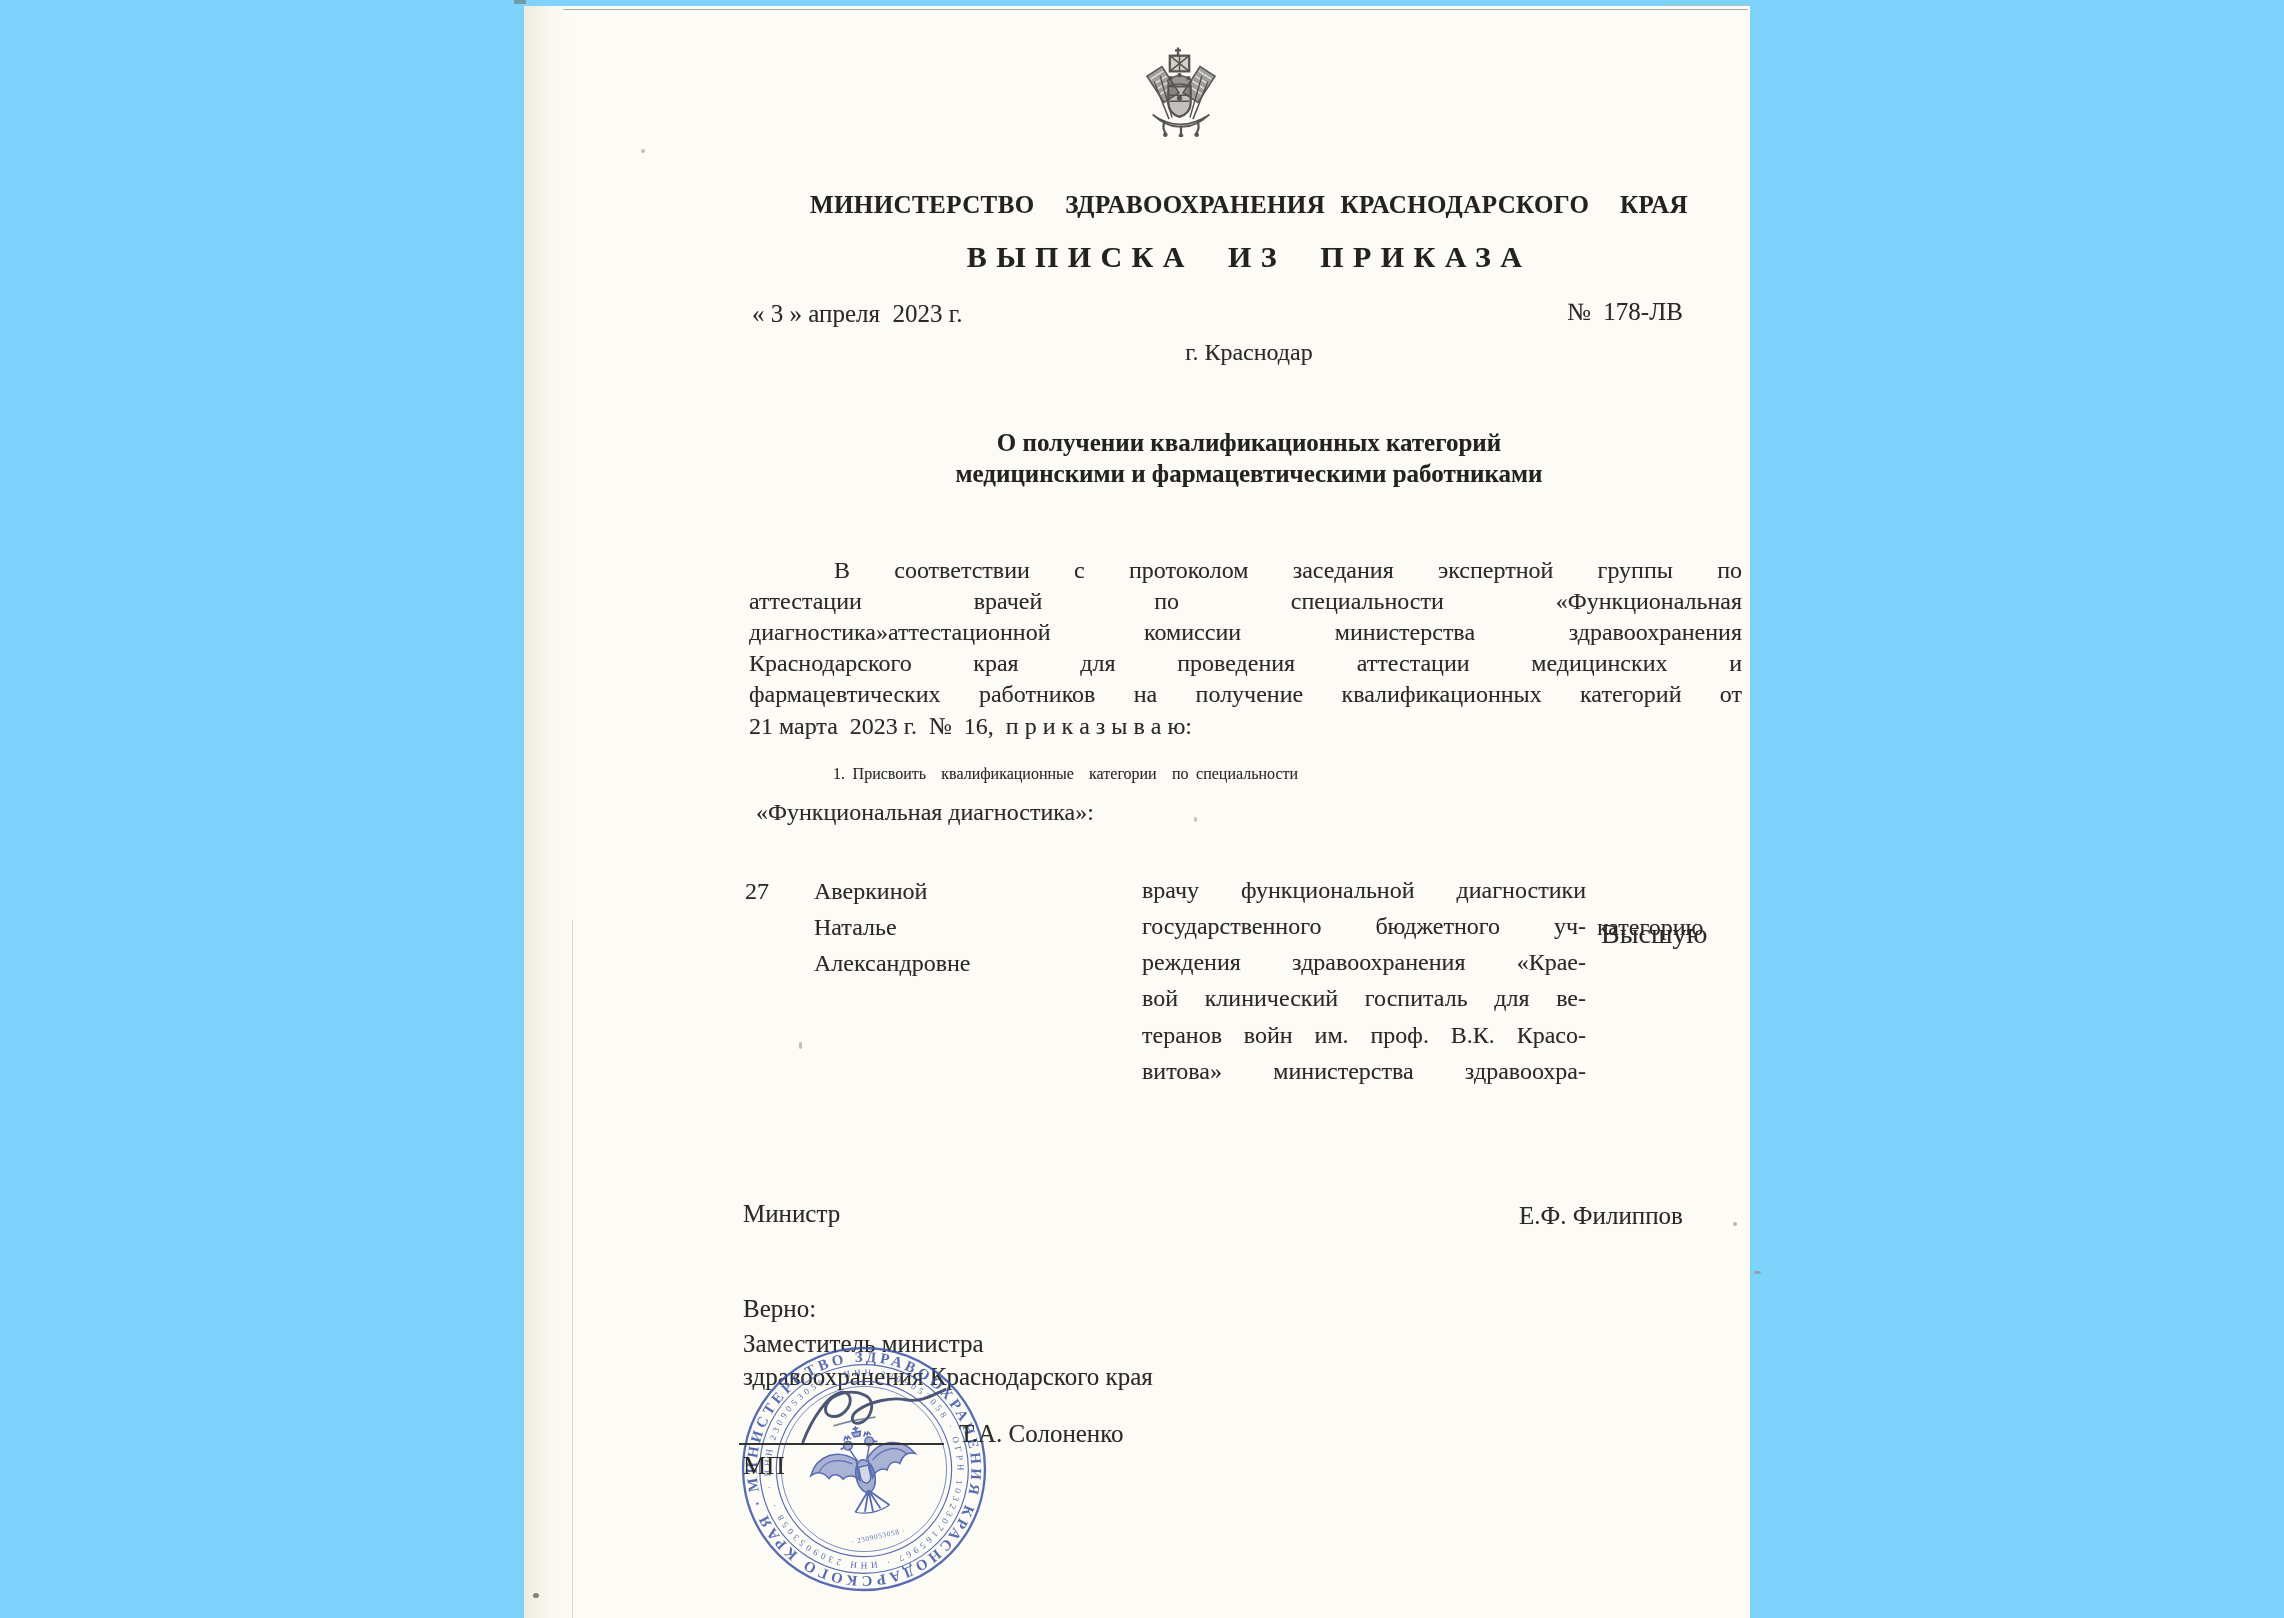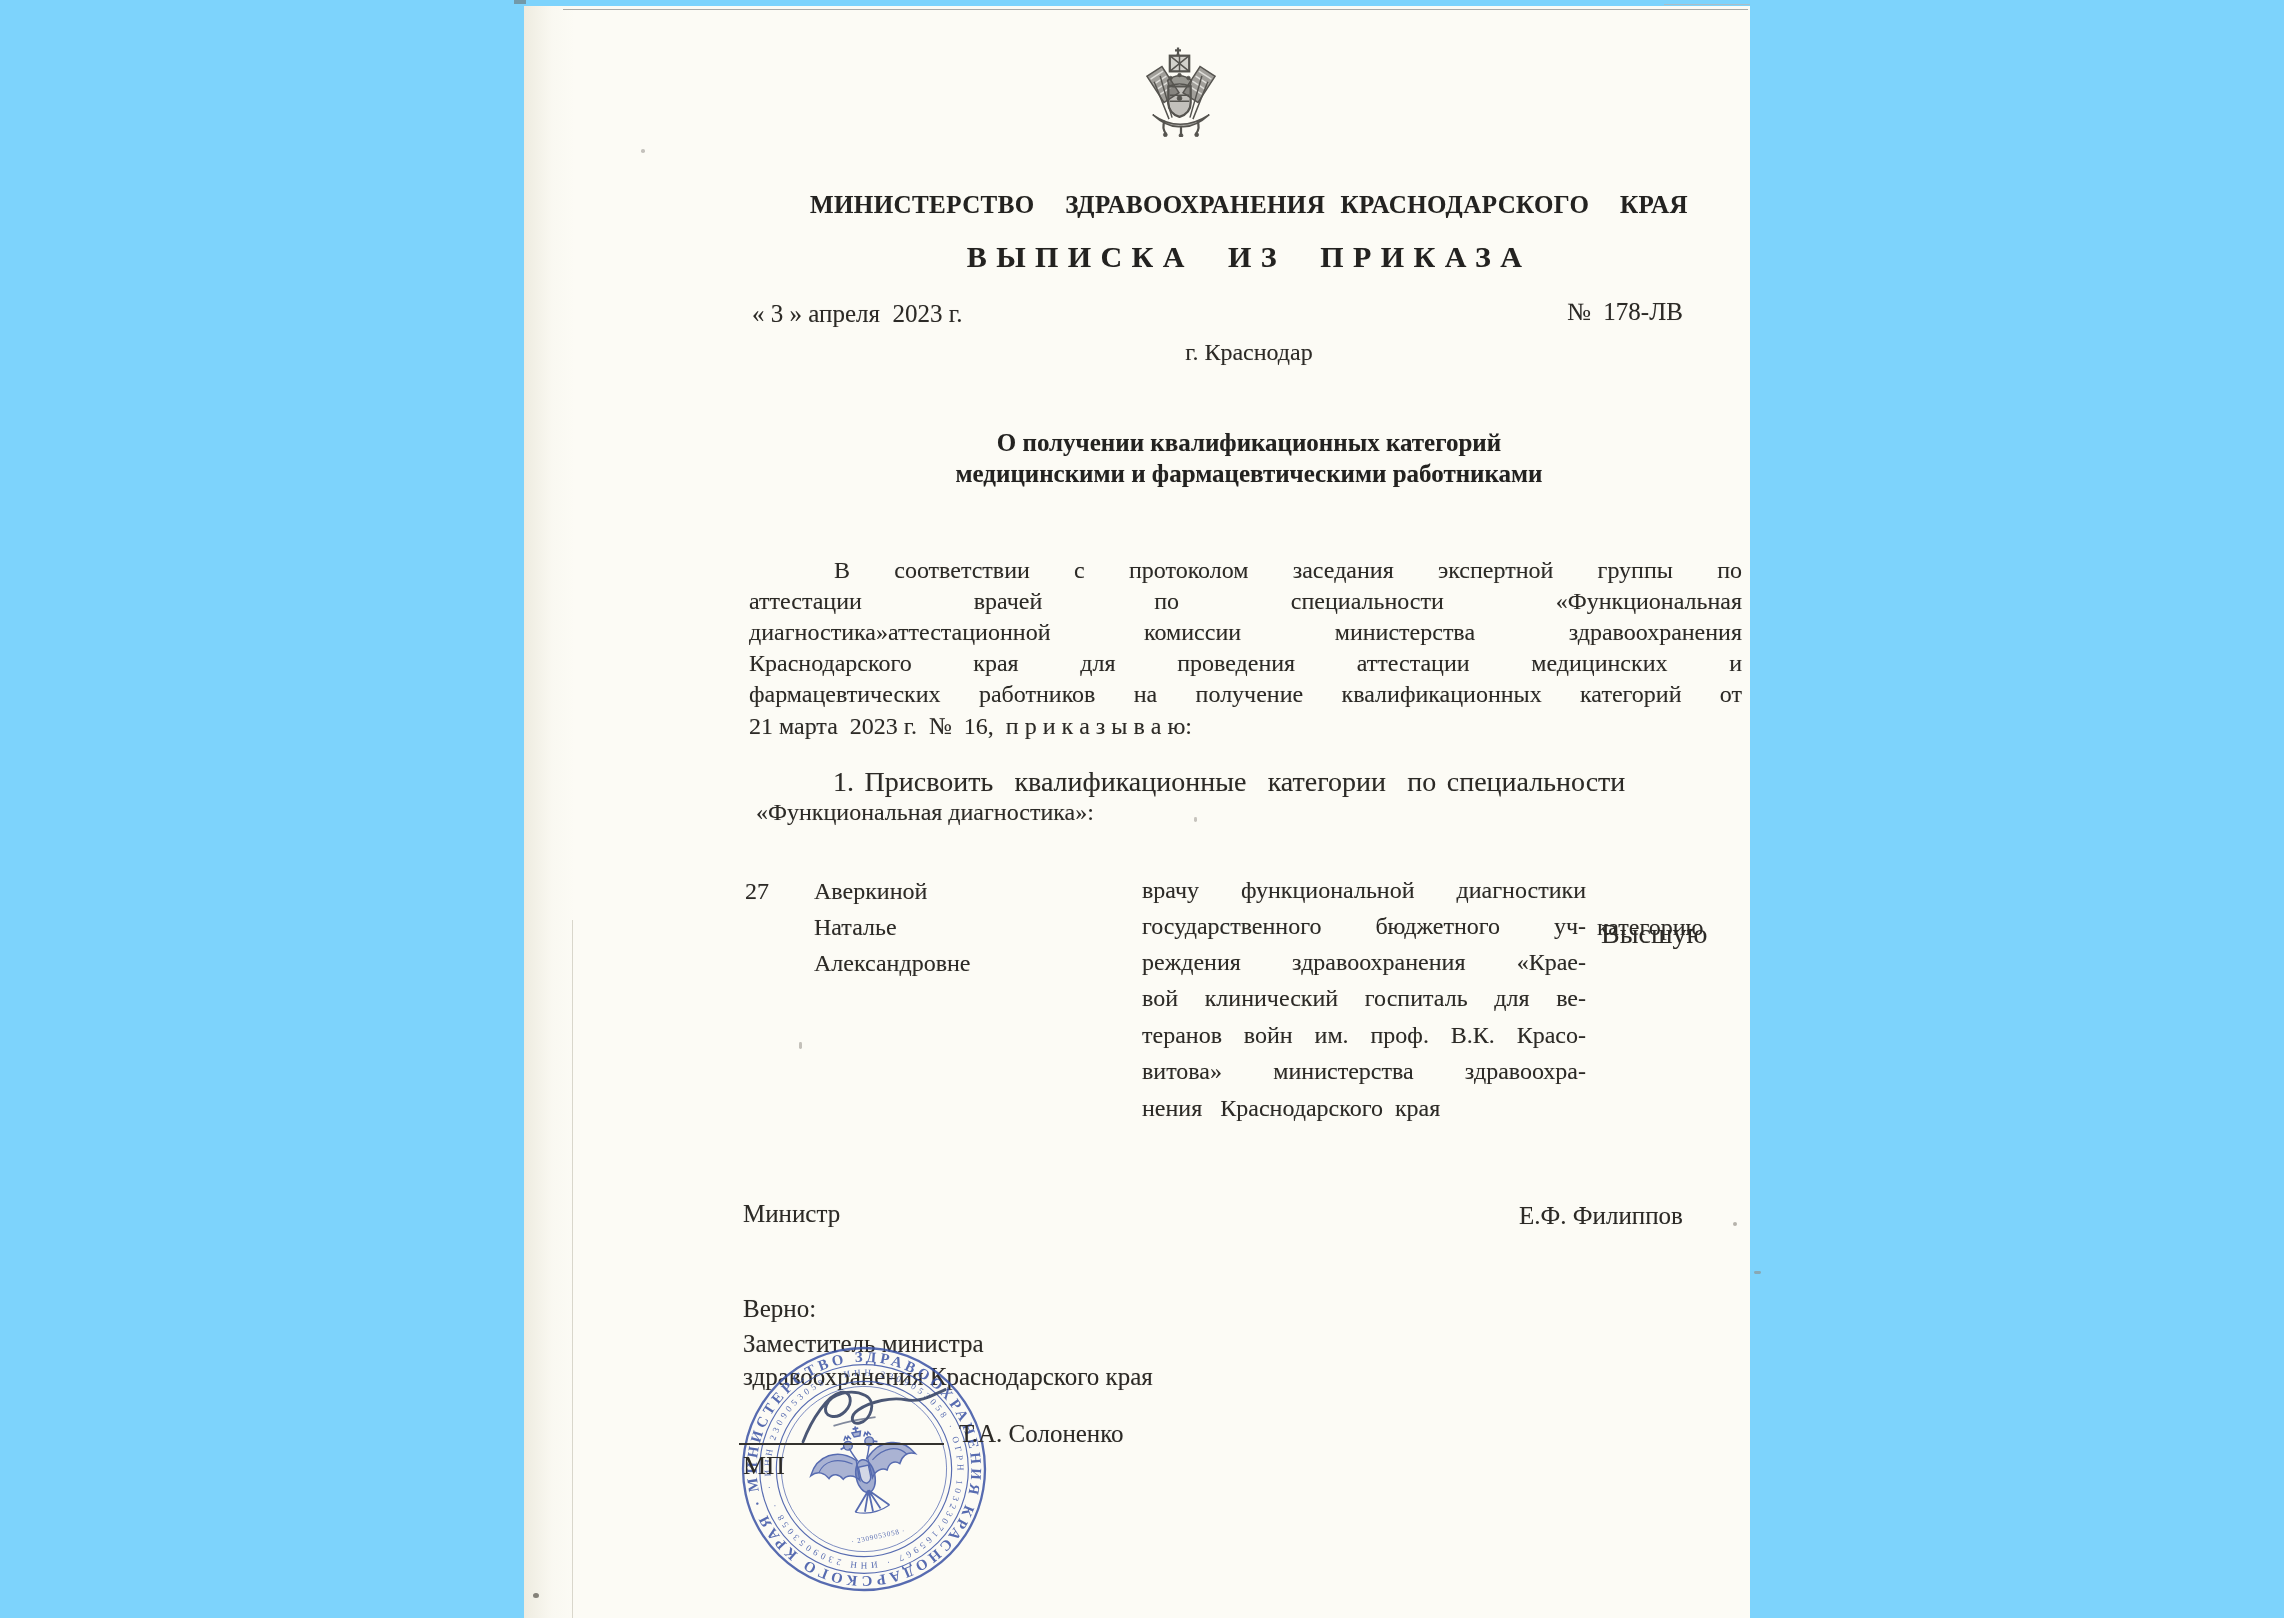--- a/index.html
+++ b/index.html
@@ -86,36 +86,35 @@
   <div class="abs t bold ctr" style="top:428px;font-size:25px;">О получении квалификационных категорий</div>
   <div class="abs t bold ctr" style="top:459px;font-size:25px;">медицинскими и фармацевтическими работниками</div>
 
   <div class="abs jline paraline" style="top:557px;padding-left:85px;width:908px;">В соответствии с протоколом заседания экспертной группы по</div>
   <div class="abs jline paraline" style="top:588px;">аттестации врачей по специальности «Функциональная</div>
   <div class="abs jline paraline" style="top:619px;">диагностика»аттестационной комиссии министерства здравоохранения</div>
   <div class="abs jline paraline" style="top:650px;">Краснодарского края для проведения аттестации медицинских и</div>
   <div class="abs jline paraline" style="top:681px;">фармацевтических работников на получение квалификационных категорий от</div>
   <div class="abs t paraline" style="top:712px;">21 марта  2023 г.  №  16,  п р и к а з ы в а ю:</div>
 
-  <div class="abs t" style="left:833px;top:765px;font-size:28px;word-spacing:3.6px;">1. Присвоить  квалификационные  категории  по специальности</div>
+  <div class="abs t" style="left:833px;top:765px;font-size:16px;word-spacing:3.6px;">1. Присвоить  квалификационные  категории  по специальности</div>
   <div class="abs t" style="left:756px;top:798px;font-size:24px;">«Функциональная диагностика»:</div>
 
   <div class="abs t" style="left:745px;top:877px;font-size:24px;">27</div>
 
   <div class="abs t" style="left:814px;top:877px;font-size:24px;">Аверкиной</div>
   <div class="abs t" style="left:814px;top:913px;font-size:24px;">Наталье</div>
   <div class="abs t" style="left:814px;top:949px;font-size:24px;">Александровне</div>
 
   <div class="abs jline colline" style="top:877px;">врачу функциональной диагностики</div>
   <div class="abs jline colline" style="top:913px;">государственного бюджетного уч-</div>
   <div class="abs jline colline" style="top:949px;">реждения здравоохранения «Крае-</div>
   <div class="abs jline colline" style="top:985px;">вой клинический госпиталь для ве-</div>
   <div class="abs jline colline" style="top:1022px;">теранов войн им. проф. В.К. Красо-</div>
   <div class="abs jline colline" style="top:1058px;">витова» министерства здравоохра-</div>
-  <div class="abs t colline" style="top:1094px;text-align:left;">нения   Краснодарского  края</div>
 
   <div class="abs t" style="left:1601px;top:877px;font-size:28px;margin-top:40px;">Высшую</div>
   <div class="abs t" style="left:1597px;top:913px;font-size:24px;">категорию</div>
 
   <div class="abs t" style="left:743px;top:1199px;font-size:25px;">Министр</div>
   <div class="abs t" style="left:1519px;top:1201px;font-size:25px;">Е.Ф. Филиппов</div>
 
   <div class="abs t" style="left:743px;top:1294px;font-size:25px;">Верно:</div>
   <div class="abs t" style="left:743px;top:1329px;font-size:25px;">Заместитель министра</div>
   <div class="abs t" style="left:743px;top:1362px;font-size:25px;">здравоохранения Краснодарского края</div>

